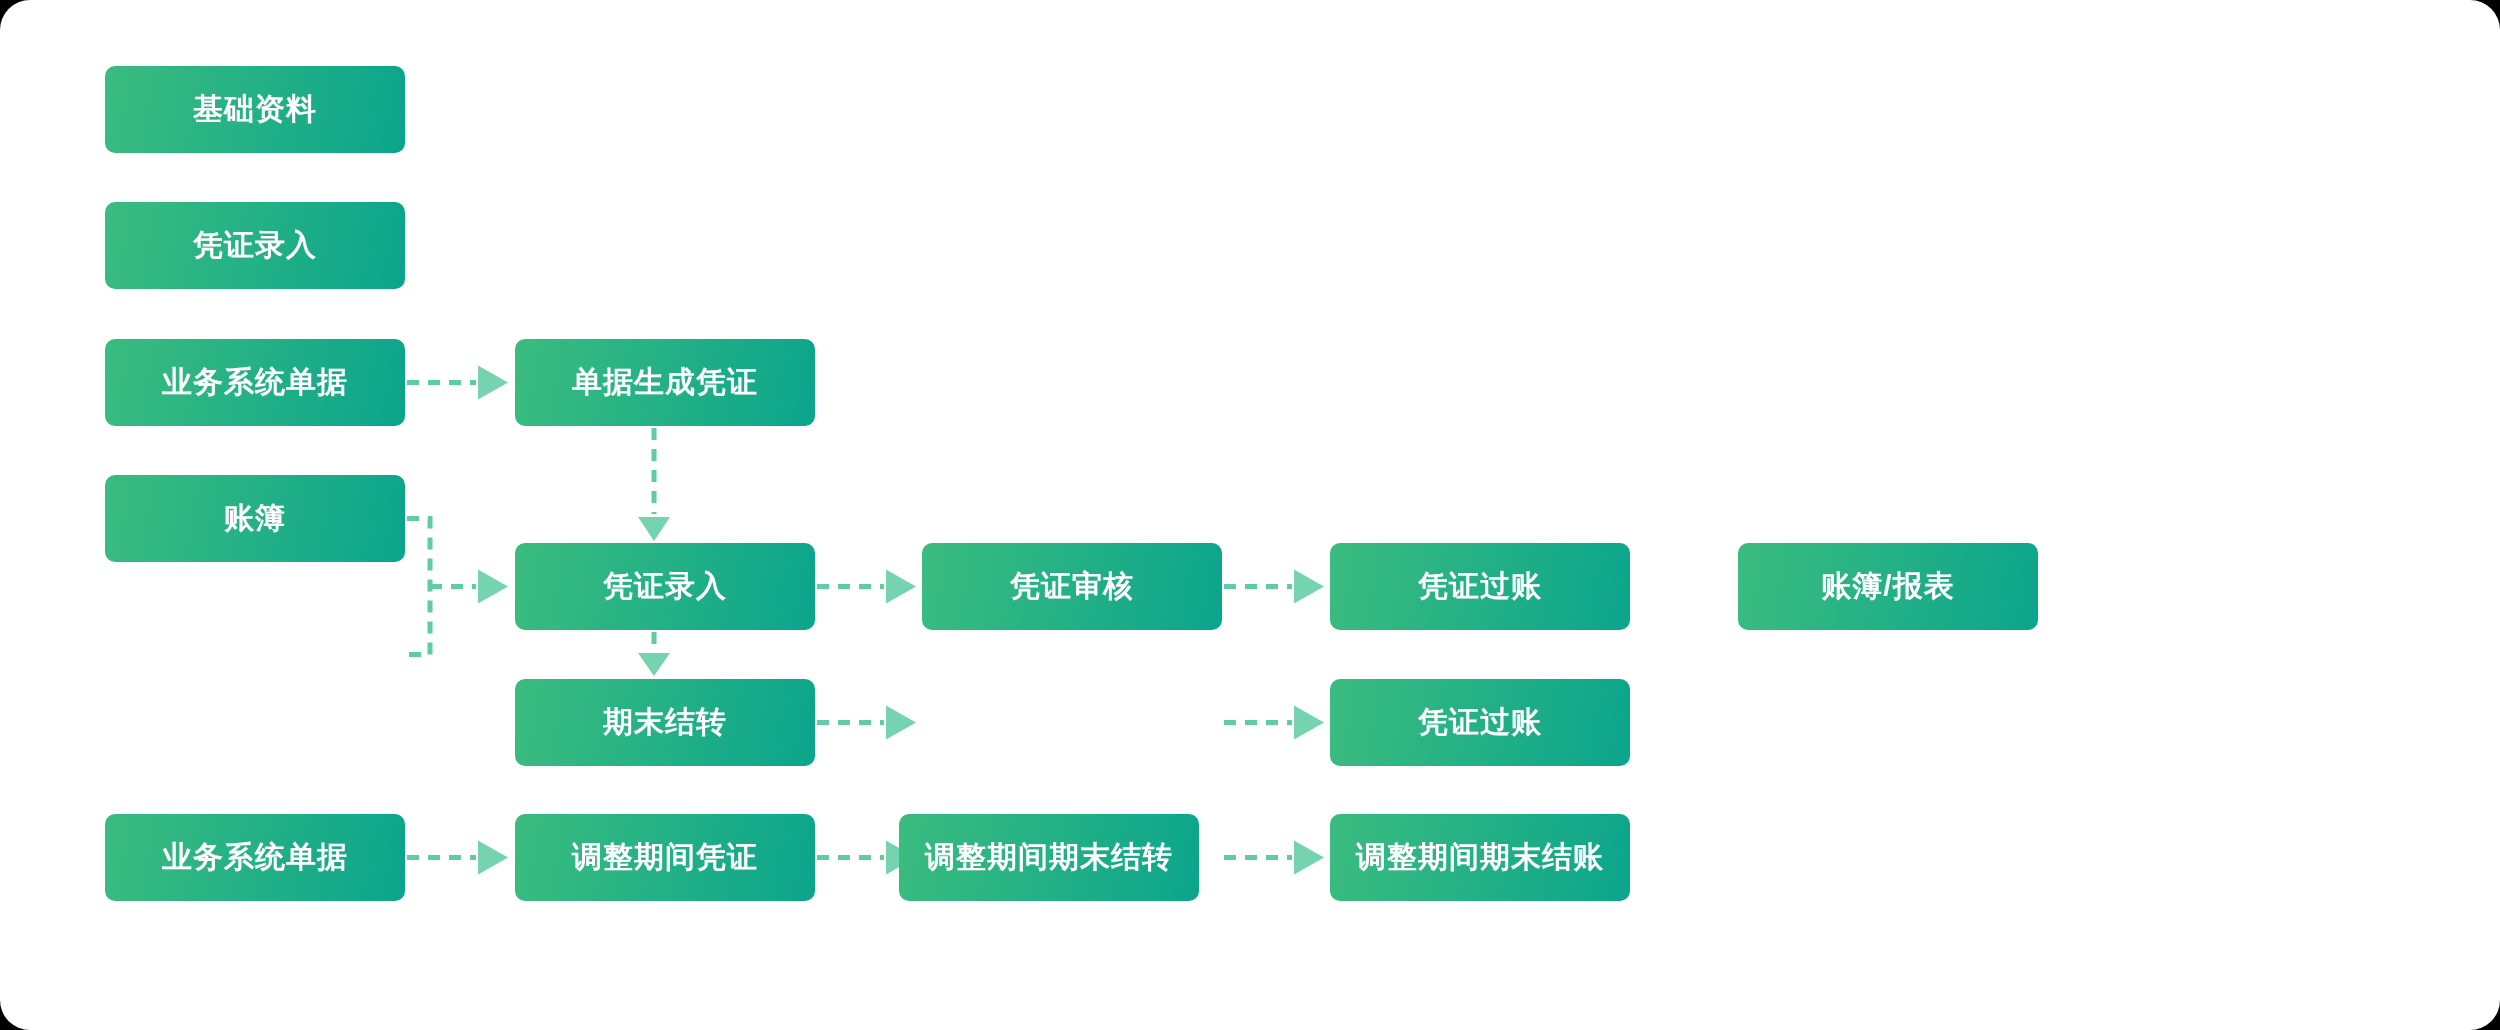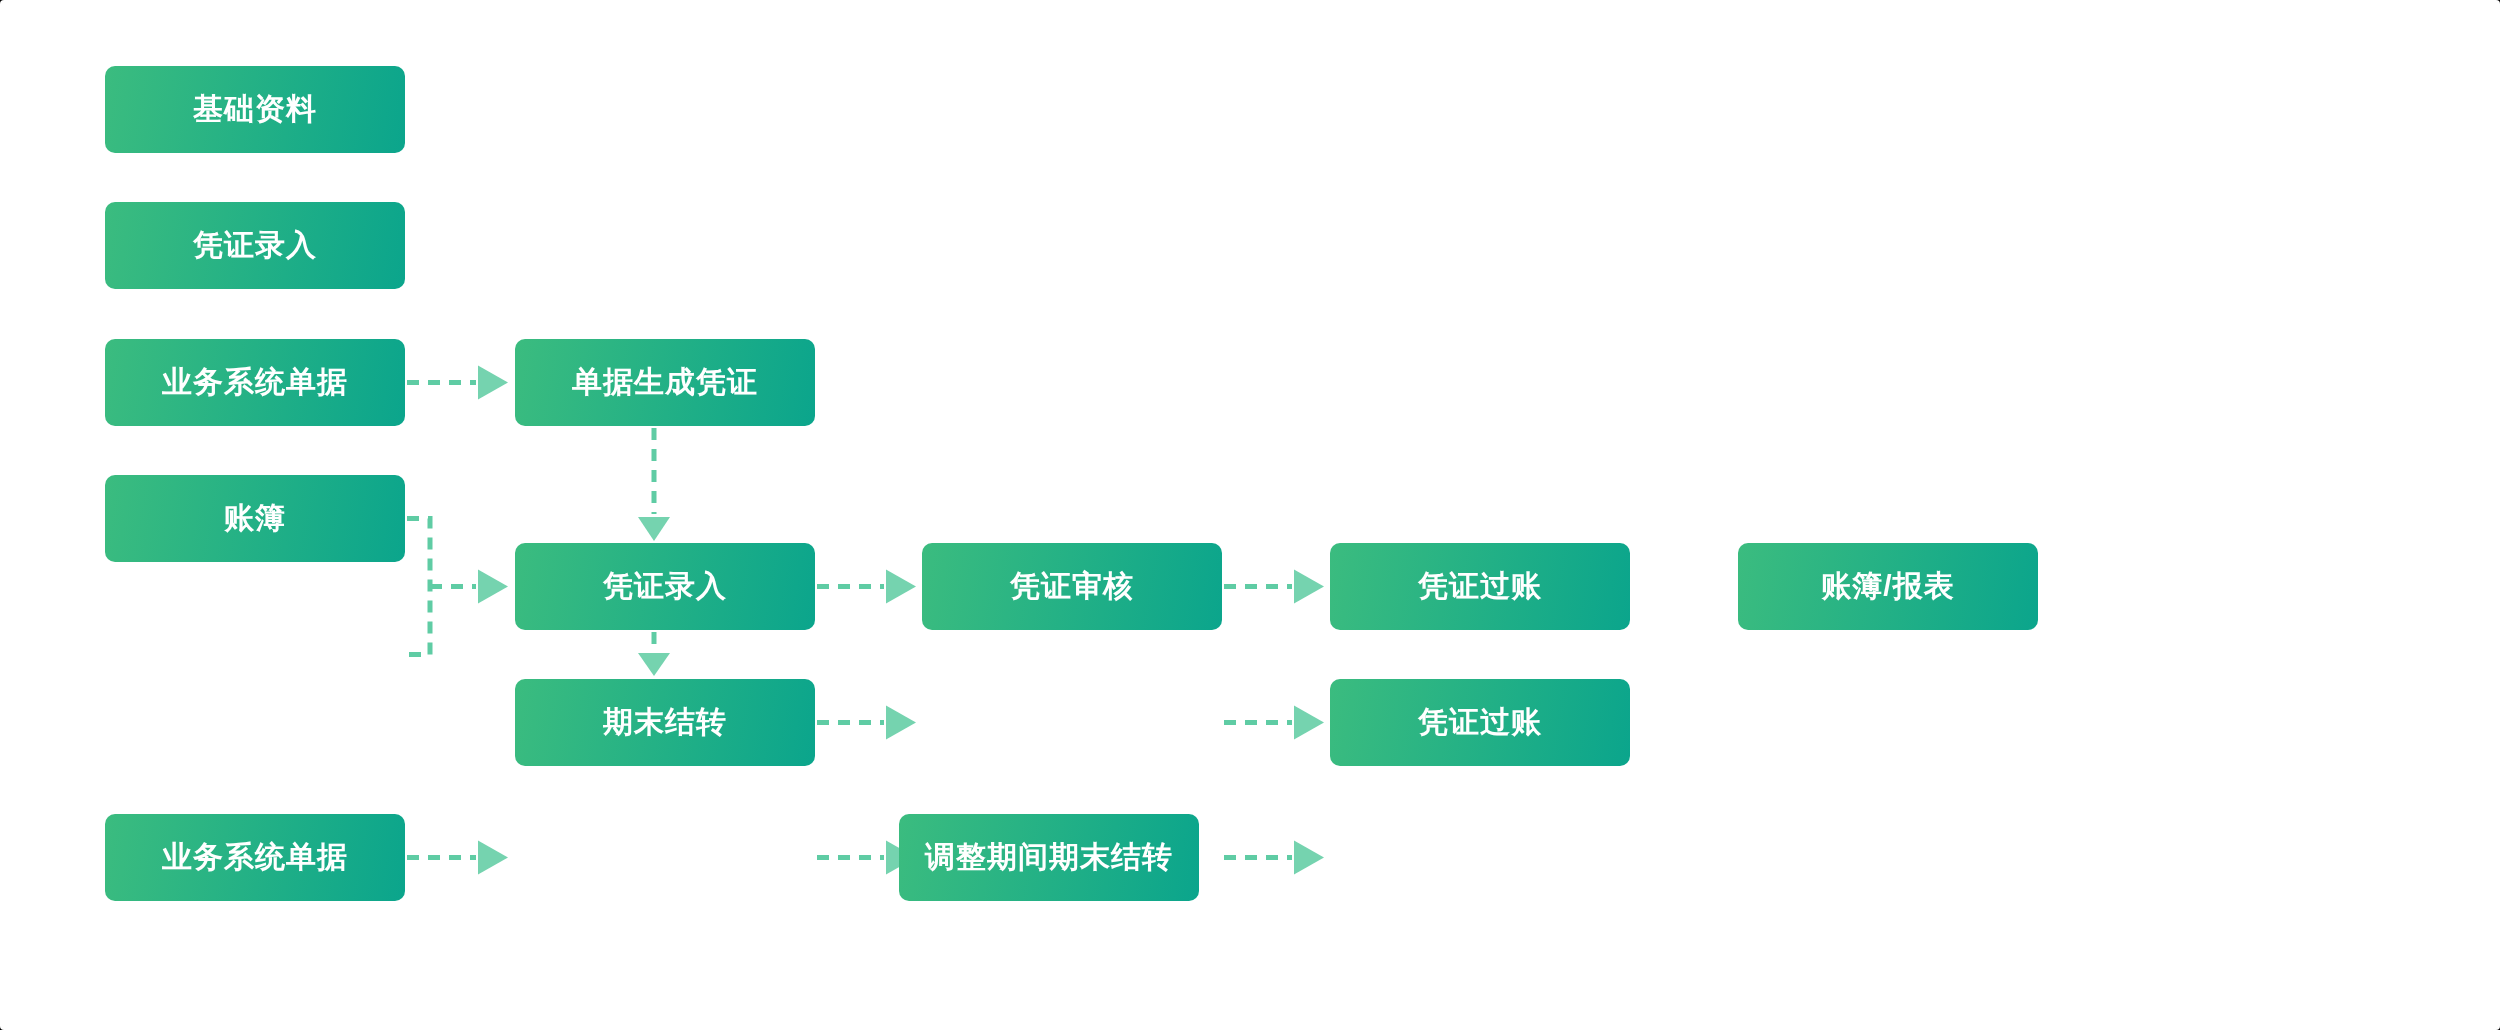--- a/index.html
+++ b/index.html
@@ -15,21 +15,21 @@
   html, body {
     width: 2500px; height: 1030px;
     background: var(--page-bg);
     font-family: "Liberation Sans", "DejaVu Sans", sans-serif;
   }
   .canvas {
     position: absolute;
     left: 0; top: 0;
     width: 2500px; height: 1030px;
     background: var(--canvas-bg);
-    border-radius: 4px;
+    border-radius: 30px;
     overflow: hidden;
   }
   .connector-layer {
     position: absolute;
     left: 0; top: 0;
     width: 2500px; height: 1030px;
   }
   .node {
     position: absolute;
     width: 300px; height: 87px;
@@ -136,32 +136,38 @@
 
   <div class="node" style="left:515px; top:339px">
     <span class="node-label">单据生成凭证</span>
   </div>
   <div class="node" style="left:515px; top:543px">
     <span class="node-label">凭证录入</span>
   </div>
   <div class="node" style="left:515px; top:679px">
     <span class="node-label">期末结转</span>
   </div>
+  <div class="node" style="left:515px; top:814px">
+    <span class="node-label">调整期间凭证</span>
+  </div>
 
   <div class="node" style="left:922px; top:543px">
     <span class="node-label">凭证审核</span>
   </div>
   <div class="node" style="left:899px; top:814px">
     <span class="node-label">调整期间期末结转</span>
   </div>
 
   <div class="node" style="left:1330px; top:543px">
     <span class="node-label">凭证过账</span>
   </div>
   <div class="node" style="left:1330px; top:679px">
     <span class="node-label">凭证过账</span>
   </div>
+  <div class="node" style="left:1330px; top:814px">
+    <span class="node-label">调整期间期末结账</span>
+  </div>
 
   <div class="node" style="left:1738px; top:543px">
     <span class="node-label">账簿/报表</span>
   </div>
 
 </div>
 
 </body></html>

